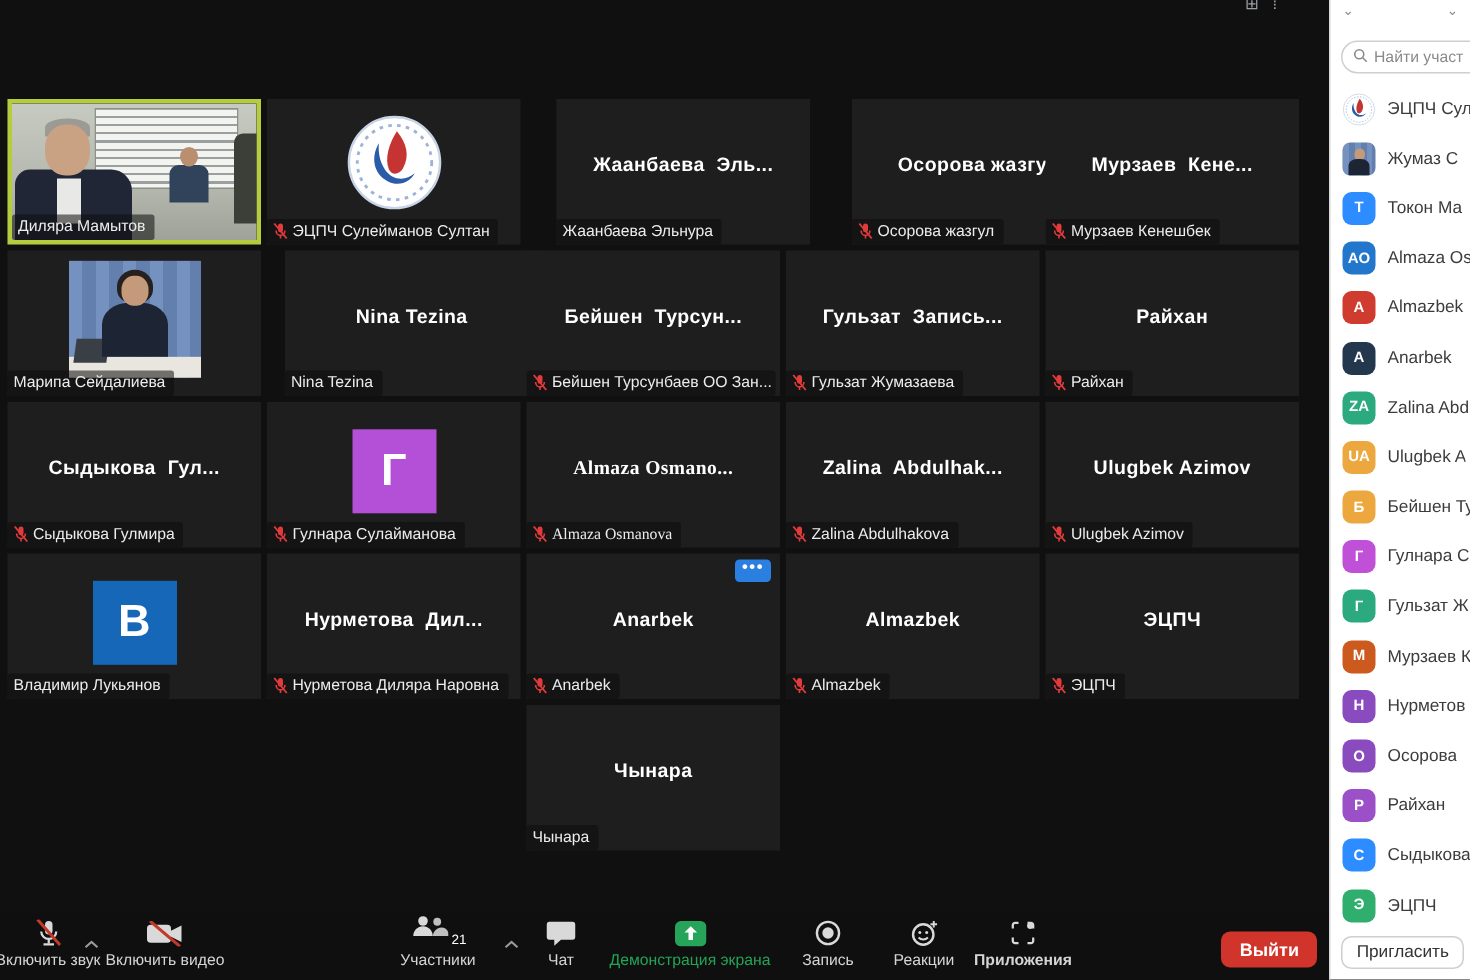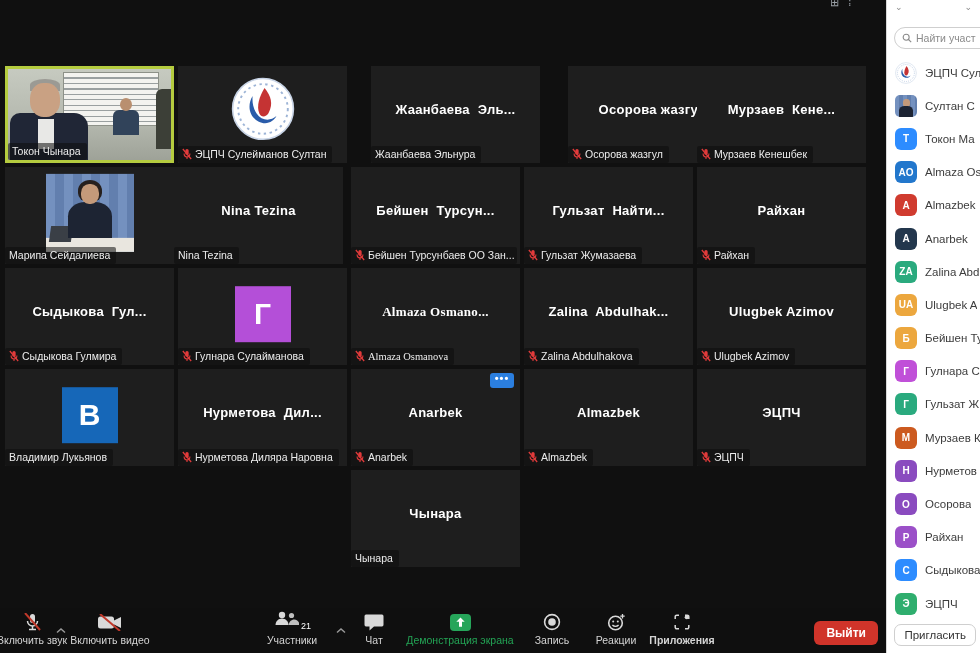--- a/index.html
+++ b/index.html
@@ -96,21 +96,21 @@
             <div class="board"></div>
             <div class="p3-body"></div>
             <div class="p2-body"></div>
             <div class="p2-head"></div>
             <div class="p1-body"></div>
             <div class="p1-shirt"></div>
             <div class="p1-hair"></div>
             <div class="p1-head"></div>
           </div>
           <div class="tile-label">
-            <span>Токон Чынара</span>
+            <span>Диляра Мамытов</span>
           </div>
         </div>
         <div class="tile" style="left: 178px; top: 66px;">
           <div class="logo-wrap"><svg width="64" height="64" viewBox="0 0 40 40">
               <circle cx="20" cy="20" r="19" fill="#fff" stroke="#c8d4e6"></circle>
               <circle cx="20" cy="20" r="15.5" fill="none" stroke="#9db4d6" stroke-width="1.2" stroke-dasharray="1.5 2.2"></circle>
               <path d="M21 7c4 5 5.5 10 2.5 15.5-1.5 2.6-4.6 3-5.8.4-2-4.6.2-11 3.3-15.9z" fill="#c53333"></path>
               <path d="M13.5 12c-3.4 5.6-2.4 12.6 3.6 15.8 4.8 2.5 9.5.4 11.3-3.3-3.8 3.4-9.3 3-12.4-1.6-2.3-3.5-2.8-7.3-2.5-10.9z" fill="#2a5caa"></path>
             </svg></div>
           <div class="tile-label">
@@ -164,42 +164,42 @@
             <div class="desk"></div>
             <div class="laptop"></div>
             <div class="body"></div>
             <div class="hair"></div>
             <div class="head"></div>
           </div>
           <div class="tile-label">
             <span>Марипа Сейдалиева</span>
           </div>
         </div>
-        <div class="tile" style="left: 174px; top: 167px;">
+        <div class="tile" style="left: 190px; top: 167px;">
           <div class="center-name">Nina Tezina</div>
           <div class="tile-label">
             <span>Nina Tezina</span>
           </div>
         </div>
         <div class="tile" style="left: 351px; top: 167px;">
           <div class="center-name">Бейшен  Турсун...</div>
           <div class="tile-label">
             <span style="display:flex;">
               <svg width="10" height="12" viewBox="0 0 12 14">
                 <rect x="4" y="1" width="4" height="7" rx="2" fill="#e23b3b"></rect>
                 <path d="M2.5 6.5a3.5 4 0 0 0 7 0" fill="none" stroke="#e23b3b" stroke-width="1.3"></path>
                 <line x1="6" y1="10.5" x2="6" y2="13" stroke="#e23b3b" stroke-width="1.3"></line>
                 <line x1="1" y1="1" x2="11" y2="13" stroke="#e23b3b" stroke-width="1.5"></line>
               </svg>
             </span>
             <span>Бейшен Турсунбаев ОО Зан...</span>
           </div>
         </div>
         <div class="tile" style="left: 524px; top: 167px;">
-          <div class="center-name">Гульзат  Найти...</div>
+          <div class="center-name">Гульзат  Запись...</div>
           <div class="tile-label">
             <span style="display:flex;">
               <svg width="10" height="12" viewBox="0 0 12 14">
                 <rect x="4" y="1" width="4" height="7" rx="2" fill="#e23b3b"></rect>
                 <path d="M2.5 6.5a3.5 4 0 0 0 7 0" fill="none" stroke="#e23b3b" stroke-width="1.3"></path>
                 <line x1="6" y1="10.5" x2="6" y2="13" stroke="#e23b3b" stroke-width="1.3"></line>
                 <line x1="1" y1="1" x2="11" y2="13" stroke="#e23b3b" stroke-width="1.5"></line>
               </svg>
             </span>
             <span>Гульзат Жумазаева</span>
@@ -492,21 +492,21 @@
             <path d="M21 7c4 5 5.5 10 2.5 15.5-1.5 2.6-4.6 3-5.8.4-2-4.6.2-11 3.3-15.9z" fill="#c53333"></path>
             <path d="M13.5 12c-3.4 5.6-2.4 12.6 3.6 15.8 4.8 2.5 9.5.4 11.3-3.3-3.8 3.4-9.3 3-12.4-1.6-2.3-3.5-2.8-7.3-2.5-10.9z" fill="#2a5caa"></path>
           </svg>
           <span class="pname">ЭЦПЧ Сул</span>
         </div>
         <div class="prow">
           <span class="mini-photo">
             <span class="mh"></span>
             <span class="mb"></span>
           </span>
-          <span class="pname">Султан С</span>
+          <span class="pname">Жумаз С</span>
         </div>
         <div class="prow">
           <span class="pavatar" style="background:#2d8cff">Т</span>
           <span class="pname">Токон Ма</span>
         </div>
         <div class="prow">
           <span class="pavatar" style="background:#2277cc">AO</span>
           <span class="pname">Almaza Os</span>
         </div>
         <div class="prow">

